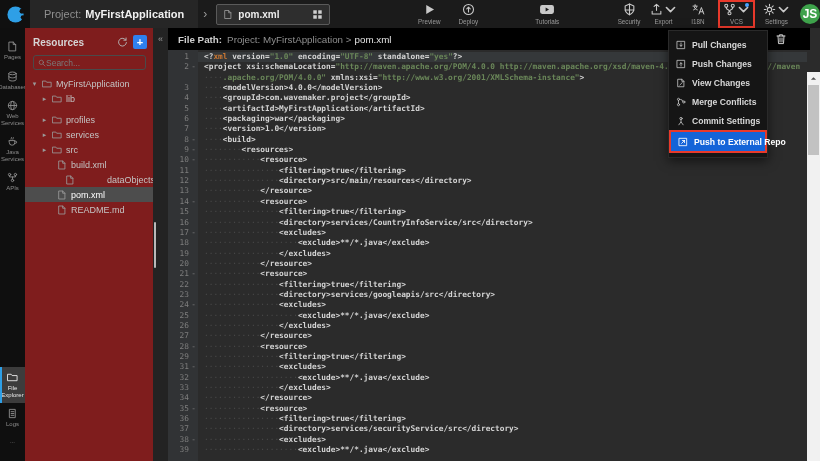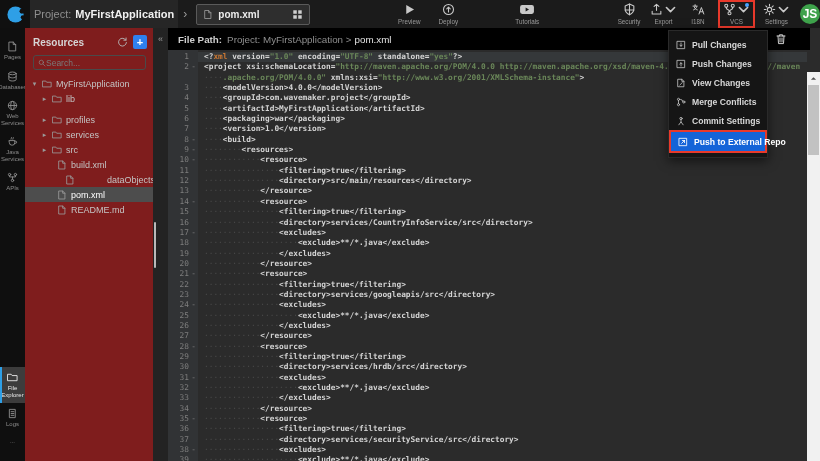--- a/index.html
+++ b/index.html
@@ -5,21 +5,21 @@
   *{box-sizing:border-box;margin:0;padding:0}
   html,body{width:820px;height:461px}
   body{position:relative;background:#1a1a1a;font-family:"Liberation Sans",sans-serif;overflow:hidden}
   .ico{display:inline-flex;align-items:center;justify-content:center}
   .ico svg{width:100%;height:100%;display:block}
 
   
   .topbar{position:absolute;left:0;top:0;width:820px;height:28px;background:#1b1b1b;display:flex;align-items:center;z-index:30}
   .logo-cell{width:30px;height:28px;background:#101010;display:flex;align-items:center;justify-content:center;flex:none}
   .logo-cell .ico{width:19px;height:19px}
-  .proj{height:28px;display:flex;align-items:center;background:#262626;padding:0 4px;font-size:11px;gap:4px;flex:none}
+  .proj{height:28px;display:flex;align-items:center;background:#262626;padding:0 14px;font-size:11px;gap:4px;flex:none}
   .proj-label{color:#8f8f8f}
   .proj-name{color:#f0f0f0;font-weight:bold}
   .proj-sep{color:#9a9a9a;margin:0 5px;font-size:12px}
   .tab{width:114px;height:21px;background:#2e2e2e;border:1px solid #5a5a5a;border-radius:2px;display:flex;align-items:center;gap:5px;padding:0 6px;margin-left:4px;flex:none}
   .tab .ico{width:10px;height:11px;color:#9a9a9a}
   .tab-name{color:#ececec;font-size:10px;font-weight:bold;flex:1;white-space:nowrap}
   .tab .grid{color:#cfcfcf;width:11px;height:11px}
   .tb-left{display:flex;margin-left:84px;gap:9px;flex:none}
   .tb-act{display:flex;flex-direction:column;align-items:center;justify-content:center;min-width:30px;position:relative;padding:1px 3px}
   .tb-act .ico{width:13px;height:13px;color:#c9c9c9}
@@ -536,21 +536,20 @@
         <div class="crow"><span class="gut"><span class="lnum">20</span><span class="fold"></span></span><span class="ctext"><span class="ws">············</span><span class="tk-c">&lt;/resource&gt;</span></span></div>
         <div class="crow"><span class="gut"><span class="lnum">21</span><span class="fold">-</span></span><span class="ctext"><span class="ws">············</span><span class="tk-c">&lt;resource&gt;</span></span></div>
         <div class="crow"><span class="gut"><span class="lnum">22</span><span class="fold"></span></span><span class="ctext"><span class="ws">················</span><span class="tk-c">&lt;filtering&gt;true&lt;/filtering&gt;</span></span></div>
         <div class="crow"><span class="gut"><span class="lnum">23</span><span class="fold"></span></span><span class="ctext"><span class="ws">················</span><span class="tk-c">&lt;directory&gt;services/googleapis/src&lt;/directory&gt;</span></span></div>
         <div class="crow"><span class="gut"><span class="lnum">24</span><span class="fold">-</span></span><span class="ctext"><span class="ws">················</span><span class="tk-c">&lt;excludes&gt;</span></span></div>
         <div class="crow"><span class="gut"><span class="lnum">25</span><span class="fold"></span></span><span class="ctext"><span class="ws">····················</span><span class="tk-c">&lt;exclude&gt;**/*.java&lt;/exclude&gt;</span></span></div>
         <div class="crow"><span class="gut"><span class="lnum">26</span><span class="fold"></span></span><span class="ctext"><span class="ws">················</span><span class="tk-c">&lt;/excludes&gt;</span></span></div>
         <div class="crow"><span class="gut"><span class="lnum">27</span><span class="fold"></span></span><span class="ctext"><span class="ws">············</span><span class="tk-c">&lt;/resource&gt;</span></span></div>
         <div class="crow"><span class="gut"><span class="lnum">28</span><span class="fold">-</span></span><span class="ctext"><span class="ws">············</span><span class="tk-c">&lt;resource&gt;</span></span></div>
         <div class="crow"><span class="gut"><span class="lnum">29</span><span class="fold"></span></span><span class="ctext"><span class="ws">················</span><span class="tk-c">&lt;filtering&gt;true&lt;/filtering&gt;</span></span></div>
-        <div class="crow"><span class="gut"><span class="lnum">30</span><span class="fold"></span></span><span class="ctext"><span class="ws">················</span><span class="tk-c">&lt;directory&gt;services/hrdb/src&lt;/directory&gt;</span></span></div>
         <div class="crow"><span class="gut"><span class="lnum">31</span><span class="fold">-</span></span><span class="ctext"><span class="ws">················</span><span class="tk-c">&lt;excludes&gt;</span></span></div>
         <div class="crow"><span class="gut"><span class="lnum">32</span><span class="fold"></span></span><span class="ctext"><span class="ws">····················</span><span class="tk-c">&lt;exclude&gt;**/*.java&lt;/exclude&gt;</span></span></div>
         <div class="crow"><span class="gut"><span class="lnum">33</span><span class="fold"></span></span><span class="ctext"><span class="ws">················</span><span class="tk-c">&lt;/excludes&gt;</span></span></div>
         <div class="crow"><span class="gut"><span class="lnum">34</span><span class="fold"></span></span><span class="ctext"><span class="ws">············</span><span class="tk-c">&lt;/resource&gt;</span></span></div>
         <div class="crow"><span class="gut"><span class="lnum">35</span><span class="fold">-</span></span><span class="ctext"><span class="ws">············</span><span class="tk-c">&lt;resource&gt;</span></span></div>
         <div class="crow"><span class="gut"><span class="lnum">36</span><span class="fold"></span></span><span class="ctext"><span class="ws">················</span><span class="tk-c">&lt;filtering&gt;true&lt;/filtering&gt;</span></span></div>
         <div class="crow"><span class="gut"><span class="lnum">37</span><span class="fold"></span></span><span class="ctext"><span class="ws">················</span><span class="tk-c">&lt;directory&gt;services/securityService/src&lt;/directory&gt;</span></span></div>
         <div class="crow"><span class="gut"><span class="lnum">38</span><span class="fold">-</span></span><span class="ctext"><span class="ws">················</span><span class="tk-c">&lt;excludes&gt;</span></span></div>
         <div class="crow"><span class="gut"><span class="lnum">39</span><span class="fold"></span></span><span class="ctext"><span class="ws">····················</span><span class="tk-c">&lt;exclude&gt;**/*.java&lt;/exclude&gt;</span></span></div>
       </div>

